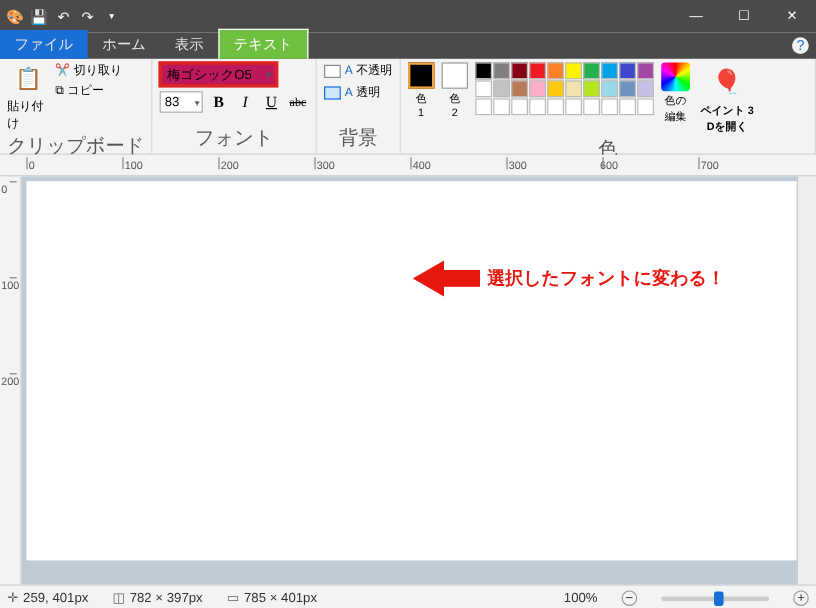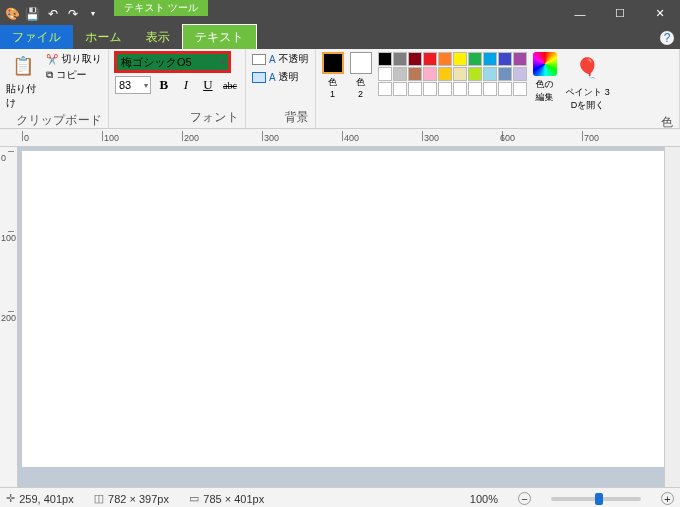--- a/index.html
+++ b/index.html
@@ -9,40 +9,40 @@
 .titlebar { height: 27px; background: #4a4a4a; color: #fff; display: flex; align-items: center; }
 .qat { display: flex; align-items: center; gap: 2px; padding: 0 4px; }
 .qat-icon { width: 18px; height: 18px; display: flex; align-items: center; justify-content: center; font-size: 12px; }
 .tooltab { background: #6fc040; color: #fff; font-size: 10px; padding: 3px 10px; margin-left: 8px; align-self: flex-start; height: 16px; line-height: 10px; }
 .title-text { margin-left: 12px; font-size: 12px; }
 .winbtns { margin-left: auto; display: flex; }
 .winbtn { width: 40px; height: 27px; display: flex; align-items: center; justify-content: center; color: #fff; font-size: 11px; }
 
 
 .tabstrip { height: 22px; background: #4a4a4a; display: flex; align-items: flex-end; position: relative; }
-.tab { padding: 4px 12px 3px; font-size: 12px; color: #bef264; cursor: pointer; }
+.tab { padding: 4px 12px 3px; font-size: 12px; color: #e5e5e5; cursor: pointer; }
 .tab.file { background: #1a6fd6; }
 .tab.active { background: #f3f3f3; color: #000; }
 .tab.context { background: #6fc040; color: #fff; border: 1px solid #fff; border-bottom: none; }
 .help { position: absolute; right: 6px; top: 4px; color: #1a6fd6; font-size: 12px; background:#f3f3f3; border-radius:50%; width:14px; height:14px; display:flex;align-items:center;justify-content:center;}
 
 
 .ribbon { height: 80px; background: #f3f3f3; border-bottom: 1px solid #ccc; display: flex; }
 .group { border-right: 1px solid #d8d8d8; padding: 3px 6px 0; display: flex; flex-direction: column; }
 .group-body { flex: 1; display: flex; align-items: flex-start; gap: 4px; }
-.group-label { text-align: right; font-size: 12px; color: #555; padding: 2px 0; }
+.group-label { text-align: center; font-size: 16px; color: #555; padding: 2px 0; }
 
 .big-btn { display: flex; flex-direction: column; align-items: center; width: 36px; font-size: 10px; gap: 2px; }
 .big-icon { width: 28px; height: 28px; display:flex; align-items:center; justify-content:center; font-size:18px; }
 .small-btns { display: flex; flex-direction: column; gap: 2px; font-size: 10px; }
 .small-btn { display: flex; align-items: center; gap: 3px; }
 
 .font-area { display:flex; flex-direction:column; gap:4px; }
 .font-row1 { display:flex; gap:2px; }
-.font-name { width: 115px; height: 20px; border: 2px solid #d22; background:#15803d; display:flex; align-items:center; padding:0 4px; font-size:11px; outline:2px solid #d22; outline-offset:-1px; position:relative;}
+.font-name { width: 98px; height: 20px; border: 2px solid #d22; background:#be185d; display:flex; align-items:center; padding:0 4px; font-size:11px; outline:2px solid #d22; outline-offset:-1px; position:relative;}
 .font-name::after { content:"▾"; position:absolute; right:3px; font-size:9px; color:#555;}
 .font-row2 { display:flex; gap:4px; align-items:center; }
 .font-size { width:36px; height:18px; border:1px solid #aaa; background:#fff; font-size:11px; padding:0 3px; display:flex; align-items:center; position:relative;}
 .font-size::after { content:"▾"; position:absolute; right:2px; font-size:8px; color:#666;}
 .fbtn { width:18px; height:18px; display:flex;align-items:center;justify-content:center; font-family:"Times New Roman",serif; font-size:13px; }
 .fbtn.b{font-weight:bold;} .fbtn.i{font-style:italic;} .fbtn.u{text-decoration:underline;} .fbtn.s{text-decoration:line-through; font-size:10px;}
 
 .bg-opts { display:flex; flex-direction:column; gap:4px; font-size:10px; }
 .bg-row{display:flex;align-items:center;gap:3px;}
 
@@ -86,21 +86,20 @@
 <body>
 
 <div class="titlebar">
   <div class="qat">
     <span class="qat-icon">🎨</span>
     <span class="qat-icon">💾</span>
     <span class="qat-icon">↶</span>
     <span class="qat-icon">↷</span>
     <span class="qat-icon" style="font-size:8px;">▾</span>
   </div>
-  <div class="tooltab">テキスト ツール</div>
   <div class="winbtns">
     <div class="winbtn">—</div>
     <div class="winbtn">☐</div>
     <div class="winbtn">✕</div>
   </div>
 </div>
 
 <div class="tabstrip">
   <div class="tab file">ファイル</div>
   <div class="tab">ホーム</div>
@@ -215,21 +214,21 @@
           <div style="background: rgb(255, 255, 255);"></div>
           <div style="background: rgb(255, 255, 255);"></div>
         </div>
       <div class="color-slot">
         <div style="width:24px;height:24px;background:conic-gradient(red,yellow,lime,cyan,blue,magenta,red);border-radius:3px;"></div>
         <span style="white-space:pre;text-align:center;">色の
 編集</span>
       </div>
       <div class="big-btn" style="width:50px;">
         <div class="paint3d">🎈</div>
-        <span style="white-space:pre;text-align:center;font-size:9px;">ペイント 3
+        <span style="white-space:pre;text-align:center;font-size:9px;font-weight:bold;">ペイント 3
 Dを開く</span>
       </div>
     </div>
     <div class="group-label">色</div>
   </div>
 </div>
 
 <div class="ruler-h" id="rulerH">
     <div class="tick major" style="left: 22px;"></div>
     <div class="num" style="left: 24px;">0</div>
@@ -252,20 +251,25 @@
 <div class="workarea">
   <div class="ruler-v" id="rulerV">
       <div class="vtick" style="top: 4px;"></div>
       <div class="vnum" style="top: 6px;">0</div>
       <div class="vtick" style="top: 84px;"></div>
       <div class="vnum" style="top: 86px;">100</div>
       <div class="vtick" style="top: 164px;"></div>
       <div class="vnum" style="top: 166px;">200</div>
     </div>
   <div class="canvas">
+    <div class="arrow">
+      <div class="arrow-shape"></div>
+      <div class="arrow-bar"></div>
+      <div class="arrow-text">選択したフォントに変わる！</div>
+    </div>
   </div>
   <div class="vscroll"></div>
 </div>
 
 <div class="status">
   <div class="st-item">
       <span class="st-icon">✛</span>
       <span>259, 401px</span>
     </div>
   <div class="st-item">

